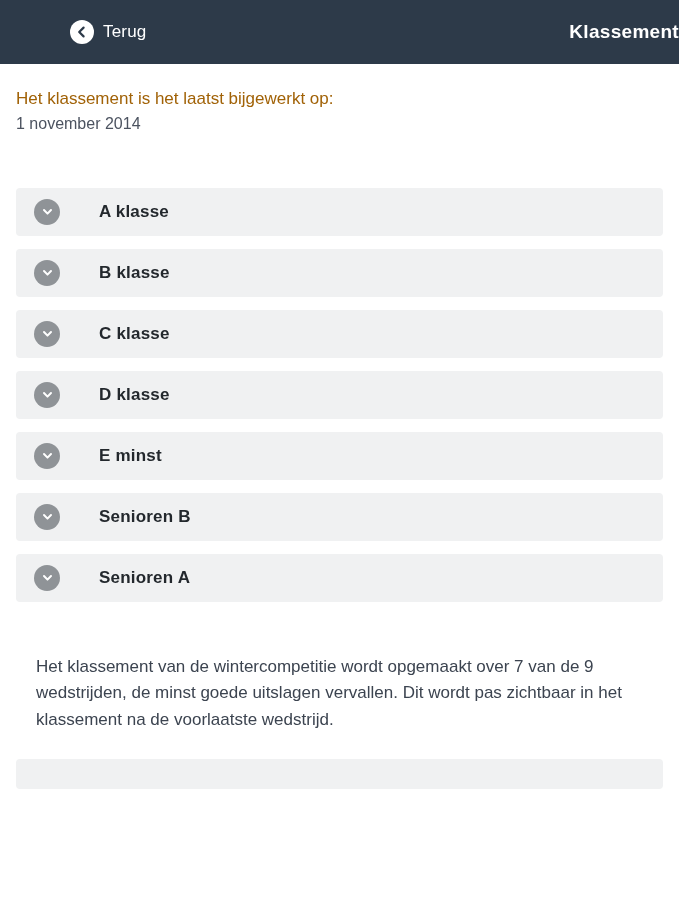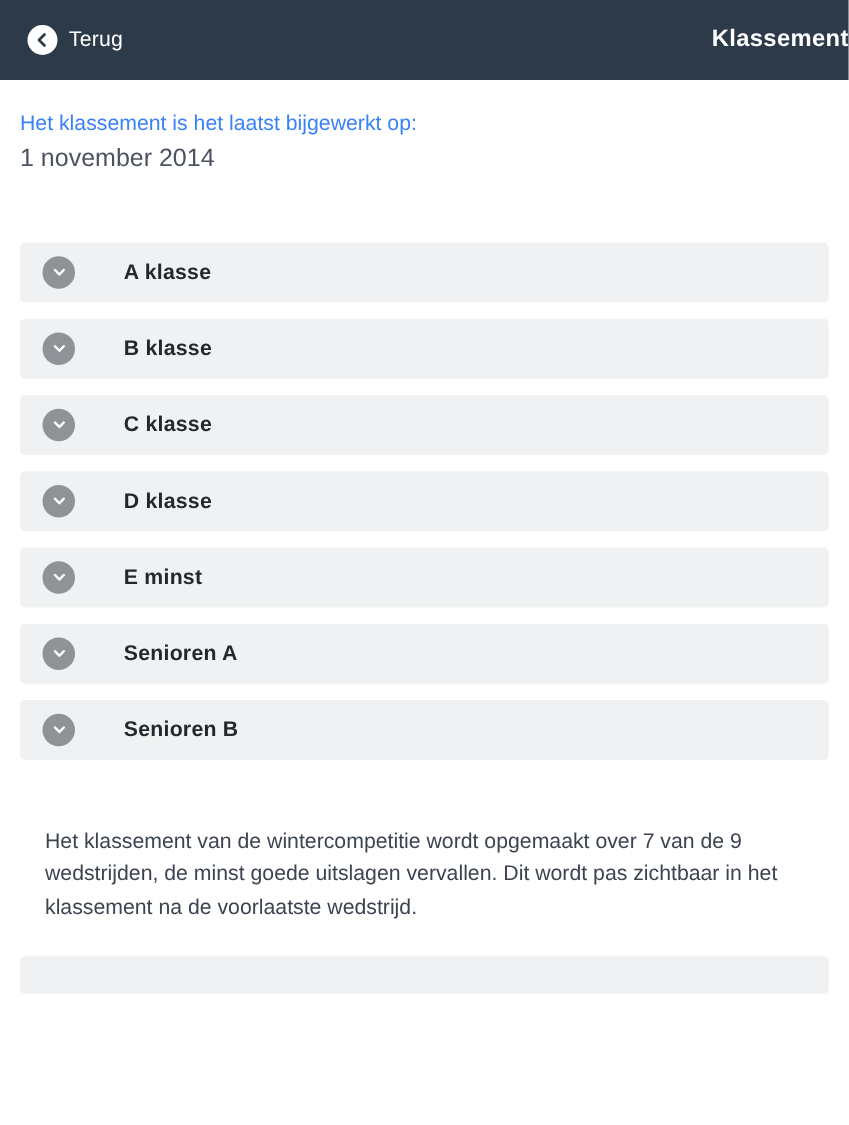--- a/index.html
+++ b/index.html
@@ -11,20 +11,21 @@
     overflow: hidden;
   }
 
   
   .header {
     position: relative;
     height: 64px;
     background: #2d3a49;
     display: flex;
     align-items: center;
+    padding-left: 48px;
   }
   .back-button {
     display: flex;
     align-items: center;
     gap: 9px;
     margin-left: 22px;
     cursor: pointer;
     user-select: none;
   }
   .back-circle {
@@ -53,27 +54,27 @@
     letter-spacing: 0.3px;
     pointer-events: none;
   }
 
   
   .content {
     padding: 0 16px;
   }
   .updated-block {
     margin-top: 22px;
-    color: #3b82f6;
+    color: #a16207;
     font-size: 17px;
     line-height: 1.5;
   }
   .updated-date {
     color: #4c5360;
-    font-size: 20px;
+    font-size: 16px;
     line-height: 1.5;
   }
 
   .class-list {
     margin-top: 52px;
   }
   .class-row {
     height: 48px;
     background: #f0f1f2;
     border-radius: 4px;
@@ -186,31 +187,31 @@
       <span class="class-label">E minst</span>
     </div>
 
 
     <div class="class-row">
       <span class="chevron-circle">
         <svg width="13" height="13" viewBox="0 0 13 13" aria-hidden="true">
           <path d="M3 5 L6.5 8.6 L10 5" fill="none" stroke="#ffffff" stroke-width="2" stroke-linecap="round" stroke-linejoin="round"></path>
         </svg>
       </span>
+      <span class="class-label">Senioren B</span>
+    </div>
+
+    <div class="class-row">
+      <span class="chevron-circle">
+        <svg width="13" height="13" viewBox="0 0 13 13" aria-hidden="true">
+          <path d="M3 5 L6.5 8.6 L10 5" fill="none" stroke="#ffffff" stroke-width="2" stroke-linecap="round" stroke-linejoin="round"></path>
+        </svg>
+      </span>
       <span class="class-label">Senioren A</span>
     </div>
 
-    <div class="class-row">
-      <span class="chevron-circle">
-        <svg width="13" height="13" viewBox="0 0 13 13" aria-hidden="true">
-          <path d="M3 5 L6.5 8.6 L10 5" fill="none" stroke="#ffffff" stroke-width="2" stroke-linecap="round" stroke-linejoin="round"></path>
-        </svg>
-      </span>
-      <span class="class-label">Senioren B</span>
-    </div>
-
   </div>
 
   <div class="footer-note">Het klassement van de wintercompetitie wordt opgemaakt over 7 van de 9 wedstrijden, de minst goede uitslagen vervallen. Dit wordt pas zichtbaar in het klassement na de voorlaatste wedstrijd.</div>
 
   <div class="bottom-bar"></div>
 
 </div>
 
 </body></html>

